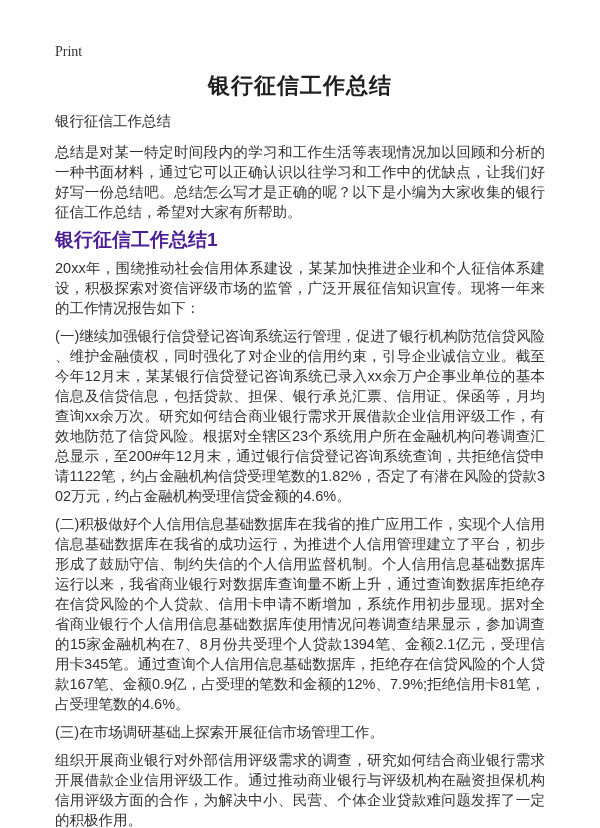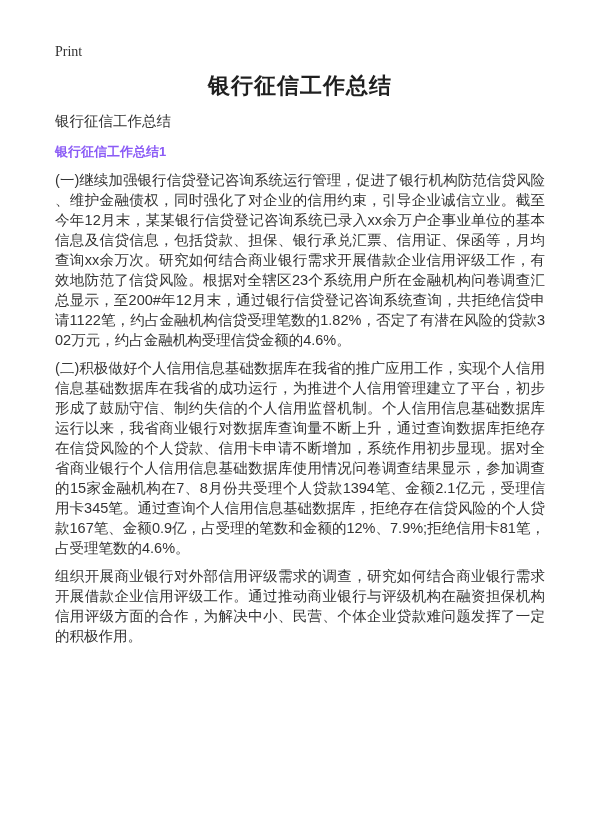--- a/index.html
+++ b/index.html
@@ -51,42 +51,45 @@
     margin: 0 0 8px 0;
     font-size: 14.5px;
     line-height: 20px;
     text-align: justify;
     word-break: break-all;
     line-break: anywhere;
     color: #333333;
   }
   .sub-heading {
     margin: 0 0 8px 0;
-    font-size: 13px;
+    font-size: 19px;
     line-height: 20px;
     font-weight: 700;
-    color: #8b5cf6;
+    color: #4c1d95;
   }
 </style>
 </head>
 <body>
 
 <div class="page">
 
   <a class="print-link">Print</a>
 
   <h1 class="doc-title">银行征信工作总结</h1>
 
   <div class="doc-subtitle">银行征信工作总结</div>
 
+  <p class="body-para">总结是对某一特定时间段内的学习和工作生活等表现情况加以回顾和分析的一种书面材料，通过它可以正确认识以往学习和工作中的优缺点，让我们好好写一份总结吧。总结怎么写才是正确的呢？以下是小编为大家收集的银行征信工作总结，希望对大家有所帮助。</p>
 
   <h2 class="sub-heading">银行征信工作总结1</h2>
 
+  <p class="body-para">20xx年，围绕推动社会信用体系建设，某某加快推进企业和个人征信体系建设，积极探索对资信评级市场的监管，广泛开展征信知识宣传。现将一年来的工作情况报告如下：</p>
 
 
   <p class="body-para">(一)继续加强银行信贷登记咨询系统运行管理，促进了银行机构防范信贷风险、维护金融债权，同时强化了对企业的信用约束，引导企业诚信立业。截至今年12月末，某某银行信贷登记咨询系统已录入xx余万户企事业单位的基本信息及信贷信息，包括贷款、担保、银行承兑汇票、信用证、保函等，月均查询xx余万次。研究如何结合商业银行需求开展借款企业信用评级工作，有效地防范了信贷风险。根据对全辖区23个系统用户所在金融机构问卷调查汇总显示，至200#年12月末，通过银行信贷登记咨询系统查询，共拒绝信贷申请1122笔，约占金融机构信贷受理笔数的1.82%，否定了有潜在风险的贷款302万元，约占金融机构受理信贷金额的4.6%。</p>
 
   <p class="body-para">(二)积极做好个人信用信息基础数据库在我省的推广应用工作，实现个人信用信息基础数据库在我省的成功运行，为推进个人信用管理建立了平台，初步形成了鼓励守信、制约失信的个人信用监督机制。个人信用信息基础数据库运行以来，我省商业银行对数据库查询量不断上升，通过查询数据库拒绝存在信贷风险的个人贷款、信用卡申请不断增加，系统作用初步显现。据对全省商业银行个人信用信息基础数据库使用情况问卷调查结果显示，参加调查的15家金融机构在7、8月份共受理个人贷款1394笔、金额2.1亿元，受理信用卡345笔。通过查询个人信用信息基础数据库，拒绝存在信贷风险的个人贷款167笔、金额0.9亿，占受理的笔数和金额的12%、7.9%;拒绝信用卡81笔，占受理笔数的4.6%。</p>
 
+  <p class="body-para">(三)在市场调研基础上探索开展征信市场管理工作。</p>
 
   <p class="body-para">组织开展商业银行对外部信用评级需求的调查，研究如何结合商业银行需求开展借款企业信用评级工作。通过推动商业银行与评级机构在融资担保机构信用评级方面的合作，为解决中小、民营、个体企业贷款难问题发挥了一定的积极作用。</p>
 
 </div>
 
 </body></html>

